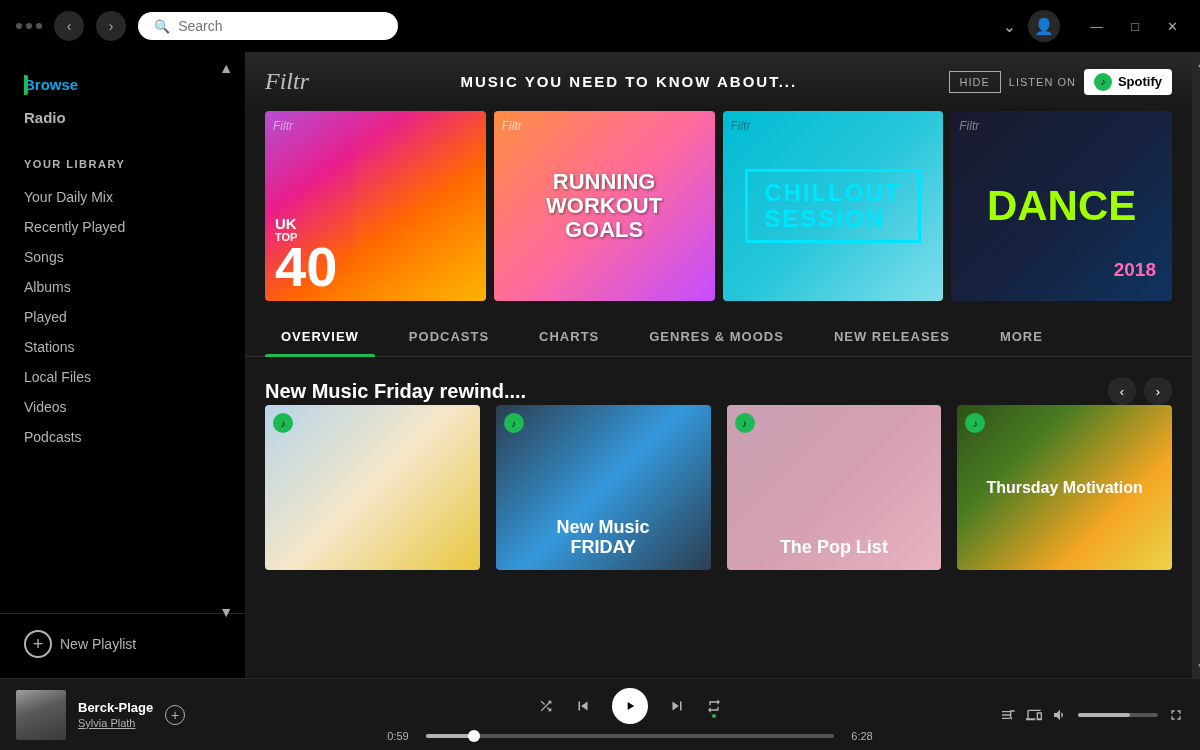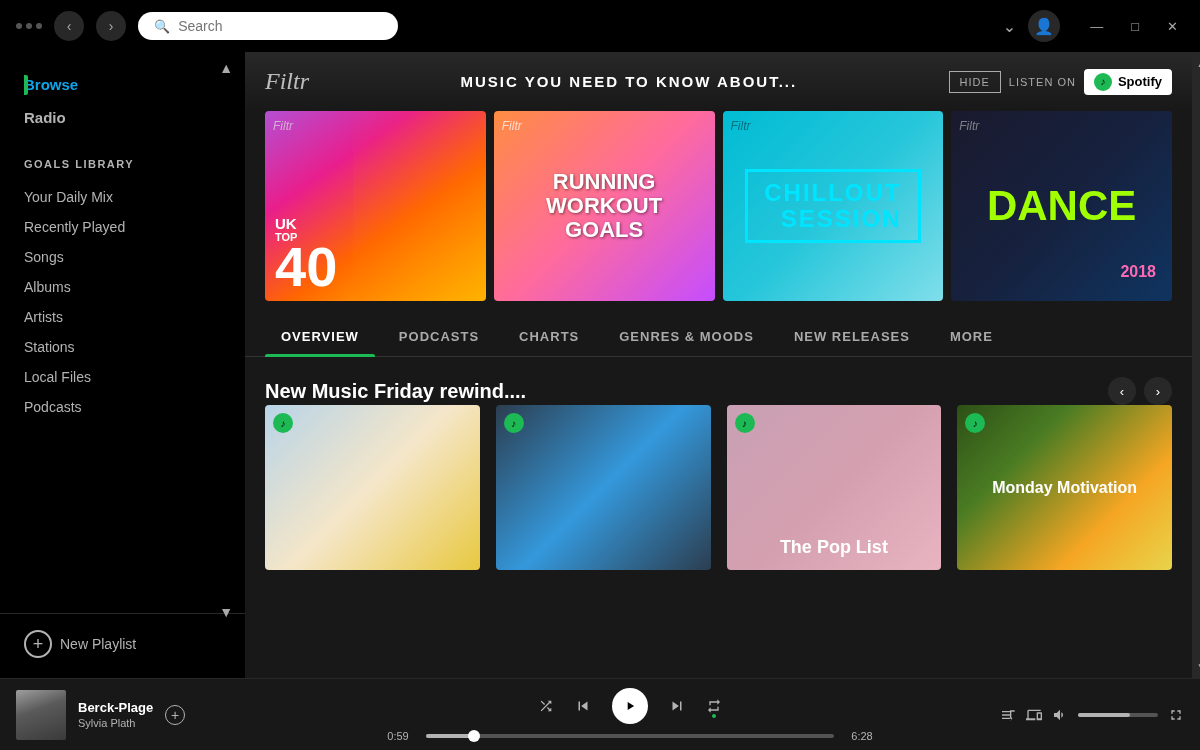--- a/index.html
+++ b/index.html
@@ -353,21 +353,21 @@
       width: 100%;
       height: 190px;
       background: linear-gradient(135deg, #00bcd4 0%, #26c6da 50%, #80deea 100%);
       display: flex;
       align-items: center;
       justify-content: center;
     }
     .chillout-box {
       border: 3px solid #00e5ff;
       padding: 8px 16px;
-      text-align: right;
+      text-align: left;
     }
     .chillout-title {
       font-size: 24px;
       font-weight: 900;
       color: #00e5ff;
       text-transform: uppercase;
       letter-spacing: 2px;
       line-height: 1.1;
     }
 
@@ -382,33 +382,33 @@
       position: relative;
     }
     .dance-title {
       font-size: 42px;
       font-weight: 900;
       color: #a0ff00;
       text-transform: uppercase;
       line-height: 1;
     }
     .dance-year {
-      font-size: 16px;
+      font-size: 19px;
       color: #ff69b4;
       font-weight: 700;
       position: absolute;
       bottom: 20px;
       right: 16px;
       margin-left: 28px;
     }
 
     
     .tabs-bar {
       display: flex;
-      gap: 8px;
+      gap: 18px;
       padding: 0 20px;
       border-bottom: 1px solid #333;
       flex-shrink: 0;
     }
     .tab-item {
       padding: 12px 16px;
       font-size: 13px;
       font-weight: 700;
       letter-spacing: 1px;
       color: #aaa;
@@ -580,20 +580,21 @@
       gap: 2px;
     }
     .track-name {
       font-size: 13px;
       font-weight: 600;
       color: #fff;
     }
     .track-artist {
       font-size: 11px;
       color: #b3b3b3;
+      text-decoration: underline;
     }
     .add-btn {
       background: none;
       border: 1px solid #b3b3b3;
       color: #b3b3b3;
       width: 20px; height: 20px;
       border-radius: 50%;
       cursor: pointer;
       font-size: 14px;
       display: flex; align-items: center; justify-content: center;
@@ -756,28 +757,29 @@
         <div class="sidebar-nav-item active" style="position:relative;">
           <div class="active-indicator"></div>
           <span>Browse</span>
         </div>
         <div class="sidebar-nav-item">
           <span>Radio</span>
         </div>
       </div>
 
       <div class="library-section">
-        <div class="library-label">GOALS LIBRARY</div>
+        <div class="library-label">YOUR LIBRARY</div>
         <div class="library-item">Your Daily Mix</div>
         <div class="library-item">Recently Played</div>
         <div class="library-item">Songs</div>
         <div class="library-item">Albums</div>
-        <div class="library-item">Artists</div>
+        <div class="library-item">Played</div>
         <div class="library-item">Stations</div>
         <div class="library-item">Local Files</div>
+        <div class="library-item">Videos</div>
         <div class="library-item">Podcasts</div>
       </div>
     </div>
     <button class="sidebar-scroll-down">▼</button>
     <div class="sidebar-bottom">
       <button class="new-playlist-btn">
         <div class="plus-circle">+</div>
         <span>New Playlist</span>
       </button>
     </div>
@@ -860,34 +862,35 @@
 
           <div class="playlist-card">
             <div class="playlist-card-img pc1" style="position:relative;">
               <div class="spotify-icon-small">♪</div>
             </div>
           </div>
 
           <div class="playlist-card">
             <div class="playlist-card-img pc2" style="position:relative;">
               <div class="spotify-icon-small">♪</div>
+              <div class="pc2-text">New Music<br>FRIDAY</div>
             </div>
           </div>
 
           <div class="playlist-card">
             <div class="playlist-card-img pc3" style="position:relative;">
               <div class="spotify-icon-small">♪</div>
               <div class="pc3-text">The Pop List</div>
             </div>
           </div>
 
           <div class="playlist-card">
             <div class="playlist-card-img pc4" style="position:relative;">
               <div class="spotify-icon-small">♪</div>
-              <div class="pc4-text">Monday Motivation</div>
+              <div class="pc4-text">Thursday Motivation</div>
             </div>
           </div>
         </div>
       </div>
     </div>
 
     <div class="right-scrollbar">
       <button class="right-scroll-up">▲</button>
       <div style="flex:1;"></div>
       <button class="right-scroll-down">▼</button>

